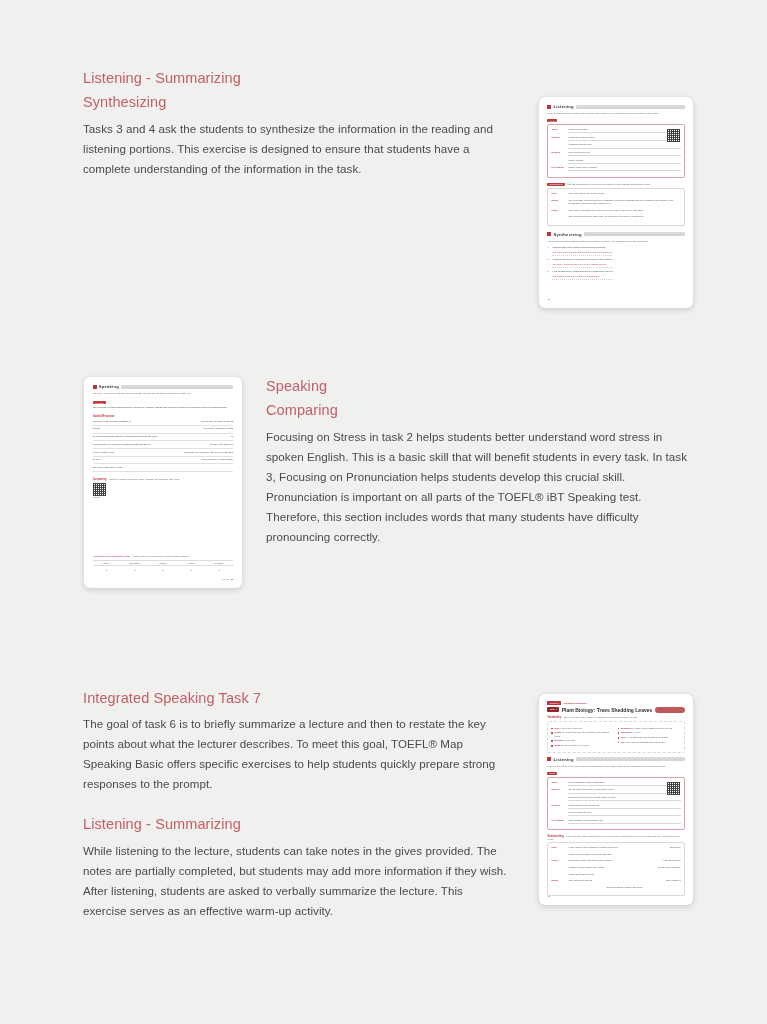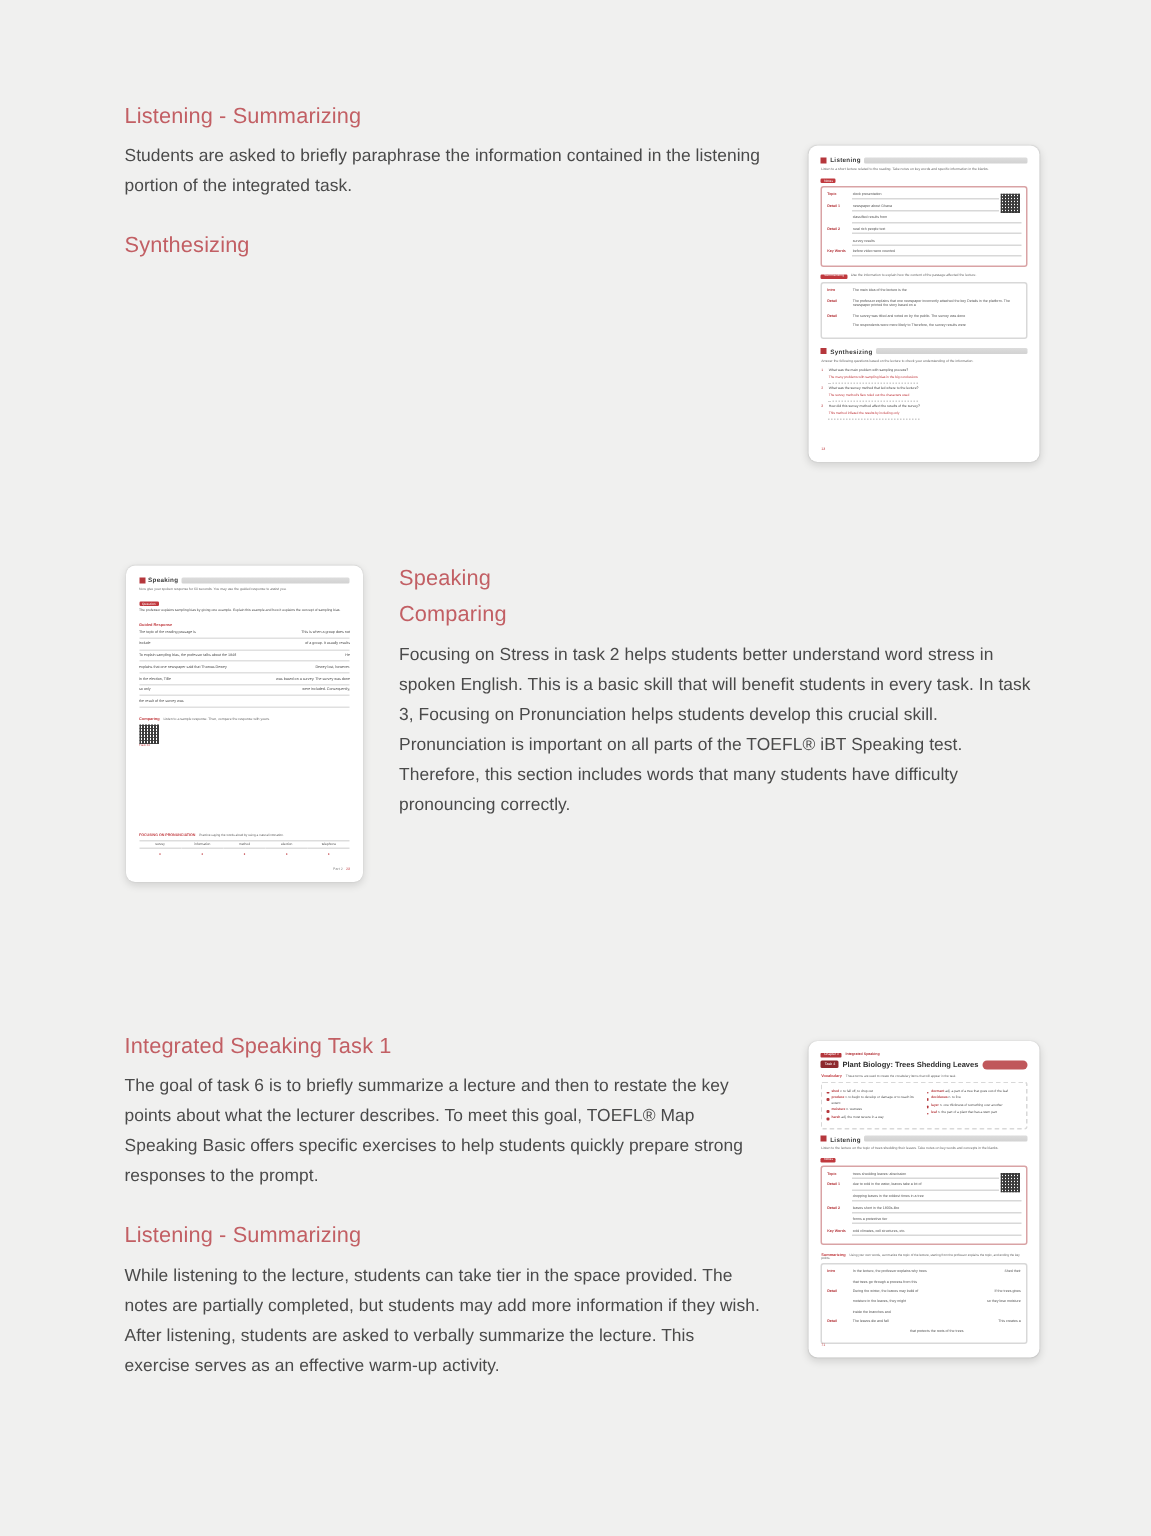--- a/index.html
+++ b/index.html
@@ -276,22 +276,22 @@
   }
   .vocab-word { color:#b5373c; font-weight:bold; }
 </style>
 </head>
 <body>
 
 <div class="page">
 
   <div class="textcol" style="left:83px; top:70px; width:425px;">
     <h2 class="heading">Listening - Summarizing</h2>
-    <p class="para">Students are asked to briefly paraphrase the information contained in the listening portion of the integrated task.</p>
     <h2 class="heading">Synthesizing</h2>
+    <p class="para">Tasks 3 and 4 ask the students to synthesize the information in the reading and listening portions. This exercise is designed to ensure that students have a complete understanding of the information in the task.</p>
   </div>
 
   <div class="thumb" style="left:539px; top:97px; width:154px; height:211px;">
     <div class="thumb-inner">
 
       <div class="sec-head">
         <span class="sec-sq"></span>
         <span class="sec-title">Listening</span>
         <span class="sec-bar"></span>
       </div>
@@ -465,24 +465,24 @@
     </div>
   </div>
 
   <div class="textcol" style="left:266px; top:378px; width:425px;">
     <h2 class="heading">Speaking</h2>
     <h2 class="heading">Comparing</h2>
     <p class="para">Focusing on Stress in task 2 helps students better understand word stress in spoken English. This is a basic skill that will benefit students in every task. In task 3, Focusing on Pronunciation helps students develop this crucial skill. Pronunciation is important on all parts of the TOEFL® iBT Speaking test. Therefore, this section includes words that many students have difficulty pronouncing correctly.</p>
   </div>
 
   <div class="textcol" style="left:83px; top:690px; width:425px;">
-    <h2 class="heading">Integrated Speaking Task 1</h2>
+    <h2 class="heading">Integrated Speaking Task 7</h2>
     <p class="para">The goal of task 6 is to briefly summarize a lecture and then to restate the key points about what the lecturer describes. To meet this goal, TOEFL® Map Speaking Basic offers specific exercises to help students quickly prepare strong responses to the prompt.</p>
     <h2 class="heading">Listening - Summarizing</h2>
-    <p class="para">While listening to the lecture, students can take tier in the space provided. The notes are partially completed, but students may add more information if they wish. After listening, students are asked to verbally summarize the lecture. This exercise serves as an effective warm-up activity.</p>
+    <p class="para">While listening to the lecture, students can take notes in the gives provided. The notes are partially completed, but students may add more information if they wish. After listening, students are asked to verbally summarize the lecture. This exercise serves as an effective warm-up activity.</p>
   </div>
 
   <div class="thumb" style="left:539px; top:694px; width:154px; height:211px;">
     <div class="thumb-inner">
 
       <div>
         <span class="chap-tag">Chapter 3</span>
         <span class="chap-sub">Integrated Speaking</span>
       </div>
       <div class="task-bar">

